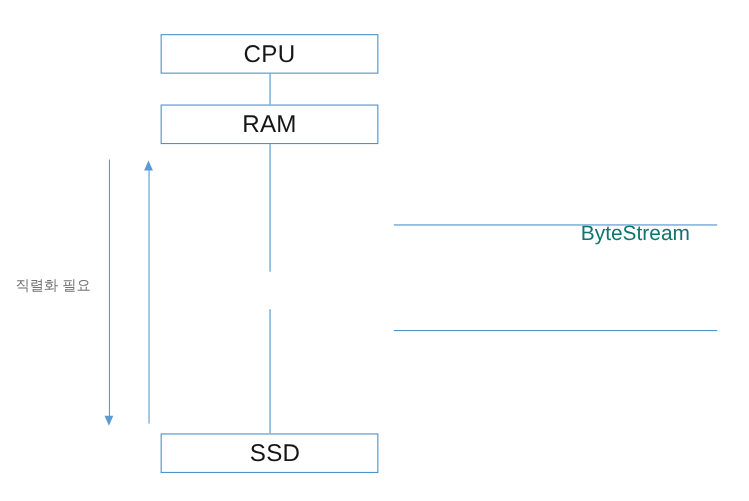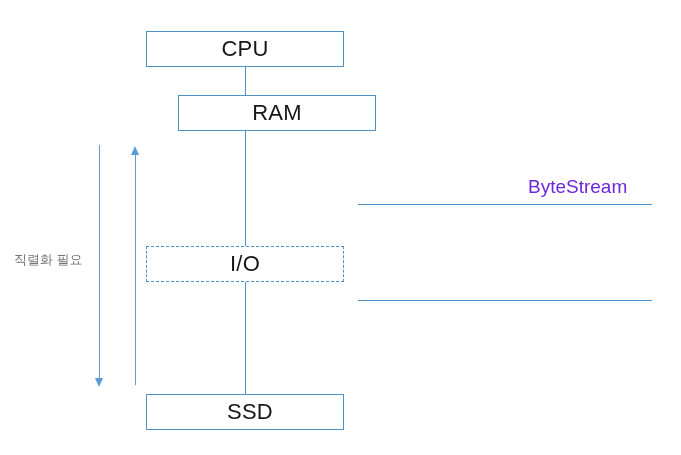--- a/index.html
+++ b/index.html
@@ -80,45 +80,43 @@
     position: absolute;
     font-size: 13px;
     color: #737373;
     white-space: nowrap;
     z-index: 2;
   }
 
   .stream-label {
     position: absolute;
     font-size: 19px;
-    color: #6d28d9;
+    color: #0f766e;
     white-space: nowrap;
     z-index: 2;
+    margin-top: 26px;
   }
 </style>
 </head>
 <body>
 
 <div id="canvas">
 
   <div class="connector" style="left:245px; top:66px; height:30px;"></div>
   <div class="connector" style="left:245px; top:130px; height:117px;"></div>
   <div class="connector" style="left:245px; top:281px; height:113px;"></div>
 
   <div class="node-box" style="left:146px; top:31px; width:198px; height:36px;">
     <span class="node-label">CPU</span>
   </div>
 
-  <div class="node-box" style="left:146px; top:95px; width:198px; height:36px;margin-left:32px;">
+  <div class="node-box" style="left:146px; top:95px; width:198px; height:36px;">
     <span class="node-label">RAM</span>
   </div>
 
-  <div class="node-box dashed" style="left:146px; top:246px; width:198px; height:36px;">
-    <span class="node-label">I/O</span>
-  </div>
 
   <div class="node-box" style="left:146px; top:394px; width:198px; height:36px;padding-left:10px;">
     <span class="node-label">SSD</span>
   </div>
 
   <div class="arrow-shaft" style="left:99px; top:145px; height:235px;"></div>
   <div class="arrow-head down" style="left:95px; top:378px;"></div>
 
   <div class="arrow-shaft" style="left:135px; top:154px; height:231px;"></div>
   <div class="arrow-head up" style="left:131px; top:146px;"></div>

